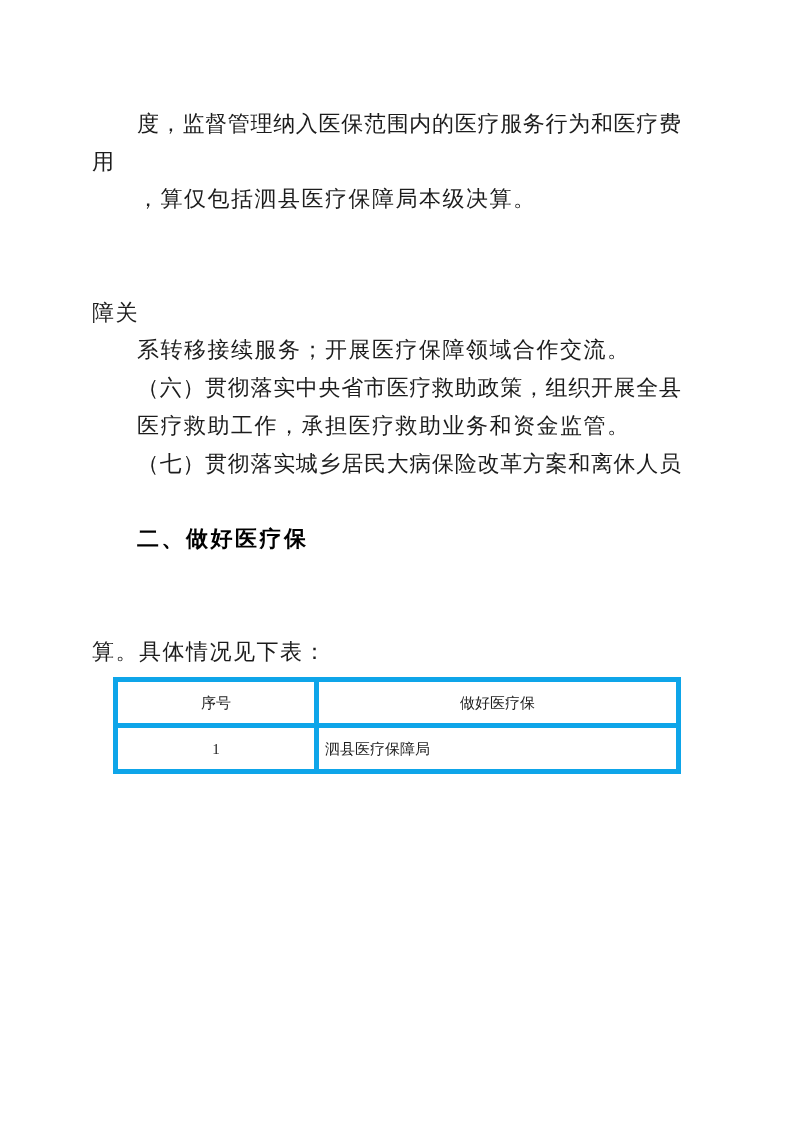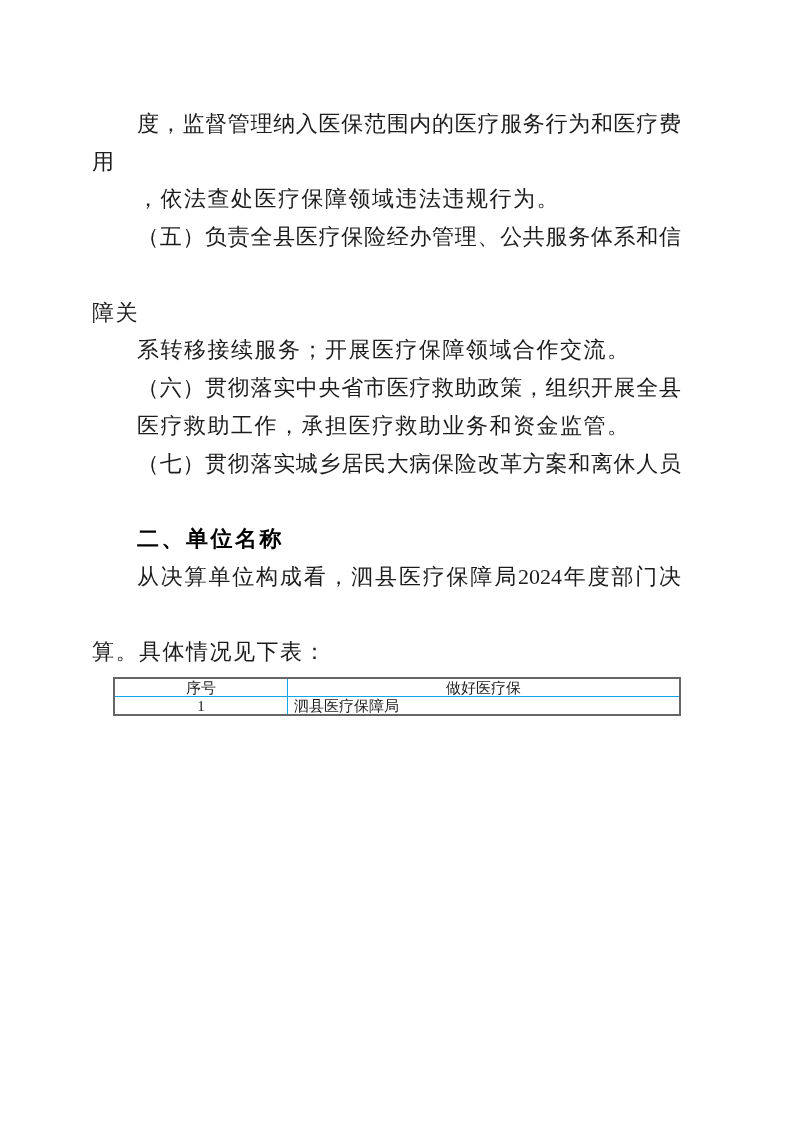--- a/index.html
+++ b/index.html
@@ -46,49 +46,47 @@
     left: 113px;
     width: 568px;
     border-collapse: collapse;
     table-layout: fixed;
     border: 2px solid #666666;
     font-size: 15px;
     color: #1c1c1c;
   }
   table.org-table th,
   table.org-table td {
-    border: 1px solid #0ea5e9;
+    border: 5px solid #0ea5e9;
     font-weight: normal;
     height: 17px;
     line-height: 16px;
-    padding: 0;
+    padding: 12px;
     overflow: hidden;
     white-space: nowrap;
   }
   table.org-table .col-no { width: 172px; }
   table.org-table th { text-align: center; }
   table.org-table td.cell-no { text-align: center; }
   table.org-table td.cell-name { text-align: left; padding-left: 6px; margin-top: 43px; }
 </style>
 </head>
 <body>
 
 <div class="page">
 
   <div class="line indent fill" style="top:111px">度，监督管理纳入医保范围内的医疗服务行为和医疗费</div>
   <div class="line nowrap" style="top:149px">用</div>
-  <div class="line indent nowrap" style="top:186px">，依法查处医疗保障领域违法违规行为。</div>
-  <div class="line indent fill" style="top:224px">（五）负责全县医疗保险经办管理、公共服务体系和信</div>
+  <div class="line indent nowrap" style="top:186px">，算仅包括泗县医疗保障局本级决算。</div>
   <div class="line nowrap" style="top:300px">障关</div>
   <div class="line indent nowrap" style="top:337px">系转移接续服务；开展医疗保障领域合作交流。</div>
   <div class="line indent fill" style="top:375px">（六）贯彻落实中央省市医疗救助政策，组织开展全县</div>
   <div class="line indent nowrap" style="top:413px">医疗救助工作，承担医疗救助业务和资金监管。</div>
   <div class="line indent fill" style="top:451px">（七）贯彻落实城乡居民大病保险改革方案和离休人员</div>
-  <div class="line indent nowrap heading" style="top:526px">二、单位名称</div>
-  <div class="line indent fill" style="top:564px">从决算单位构成看，泗县医疗保障局2024年度部门决</div>
+  <div class="line indent nowrap heading" style="top:526px">二、做好医疗保</div>
   <div class="line nowrap" style="top:639px">算。具体情况见下表：</div>
 
   <table class="org-table">
     <tbody>
         <tr>
       <th class="col-no">序号</th>
       <th>做好医疗保</th>
     </tr>
     <tr>
       <td class="cell-no">1</td>

